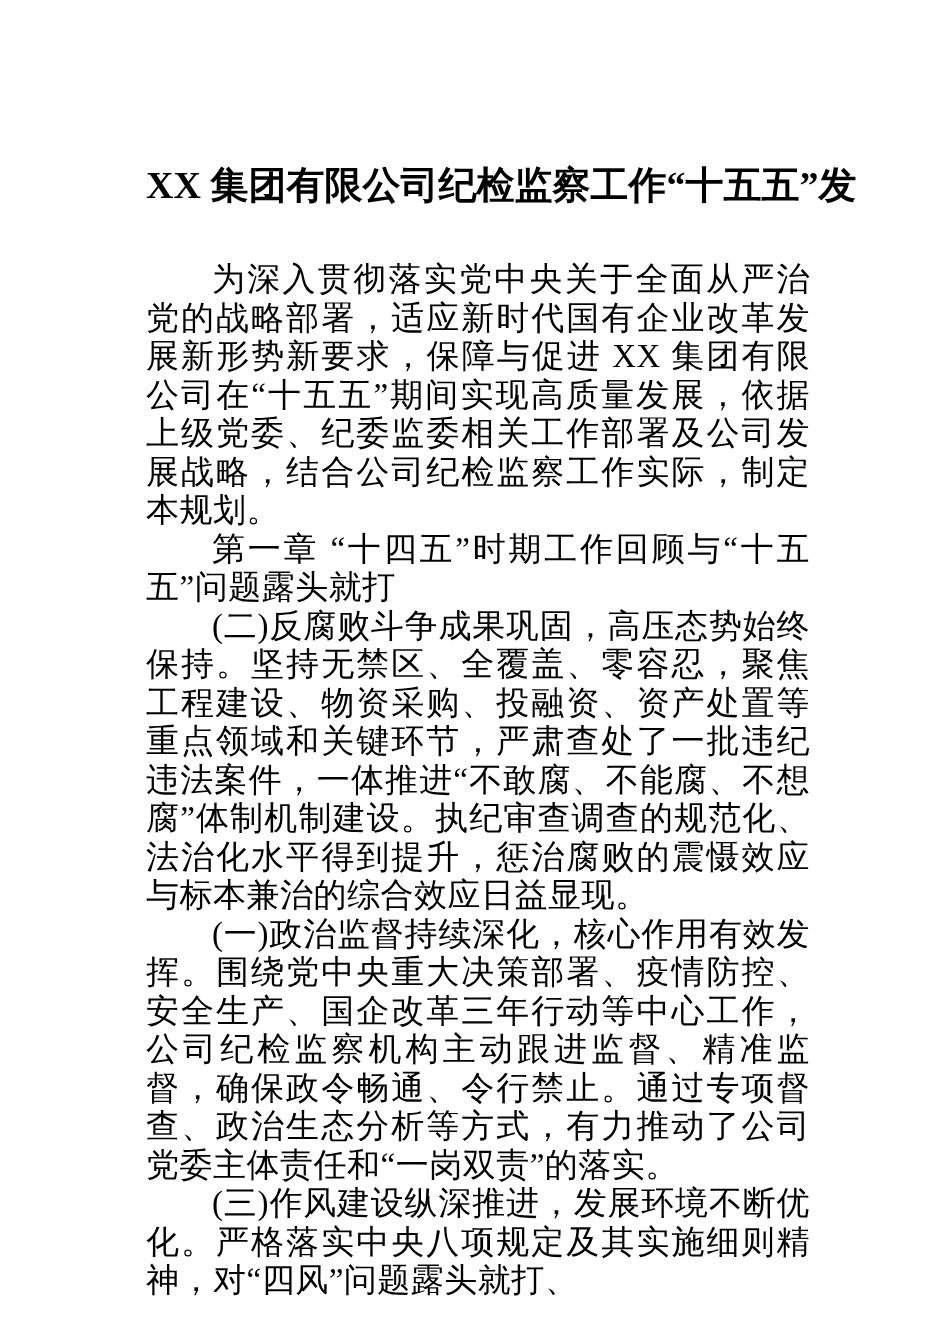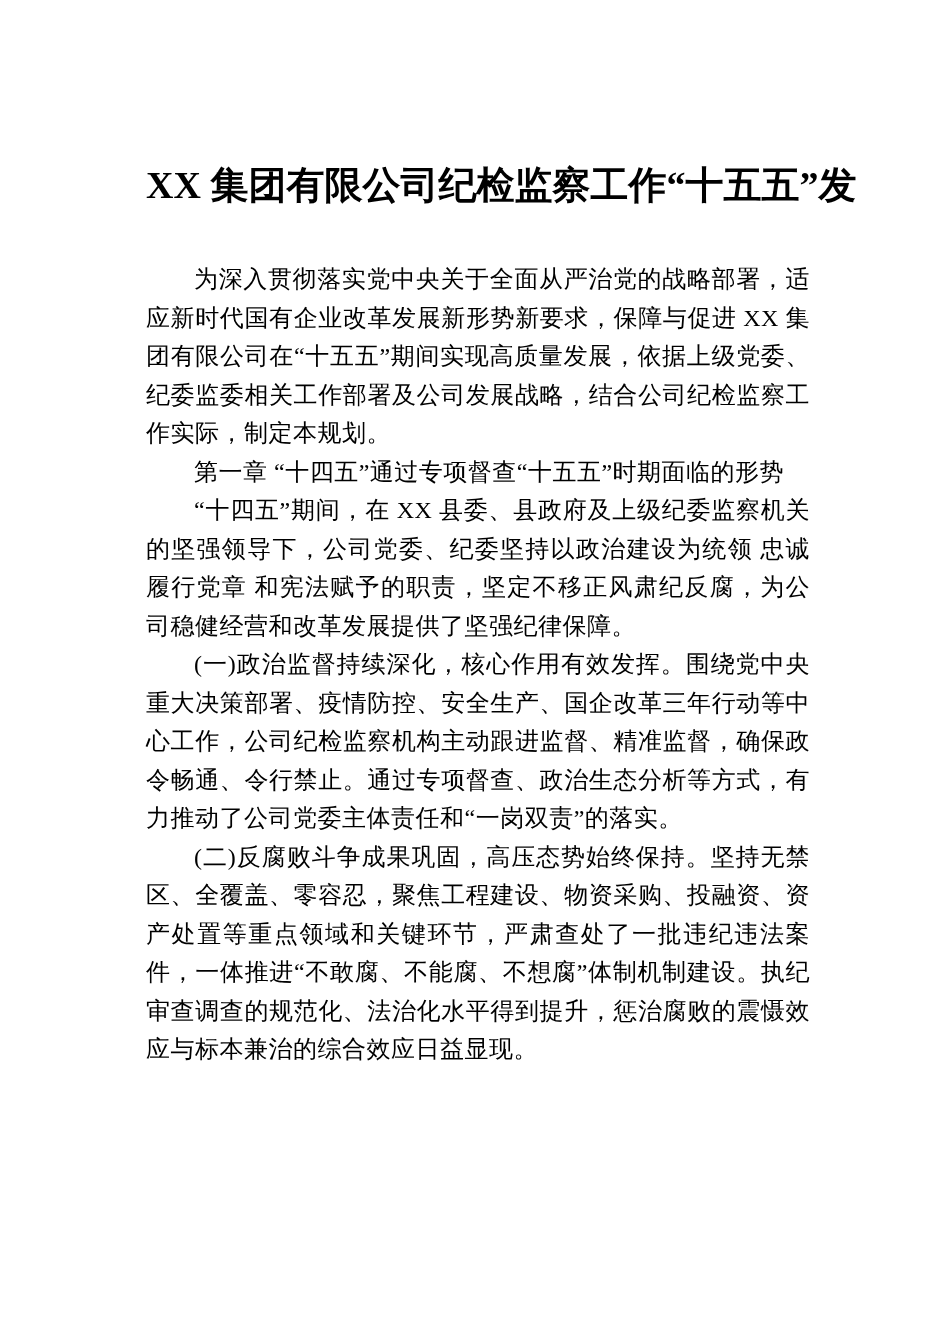--- a/index.html
+++ b/index.html
@@ -23,39 +23,39 @@
       margin: 0 0 36px 0;
       text-align: center;
       font-weight: bold;
     }
     .doc-title .title-line {
       font-size: 38px;
       line-height: 78px;
       white-space: nowrap;
     }
     .doc-body .para {
-      font-size: 24px;
+      font-size: 33px;
       line-height: 38.5px;
       margin: 0;
       text-indent: 2em;
       text-align: justify;
       text-align-last: left;
       word-break: break-all;
       overflow-wrap: anywhere;
       letter-spacing: 0.5px;
     }
   </style>
 </head>
 <body>
 
 <div class="page">
   <div class="doc-title">
     <div class="title-line">XX 集团有限公司纪检监察工作“十五五”发</div>
   </div>
 
   <div class="doc-body">
     <p class="para">为深入贯彻落实党中央关于全面从严治党的战略部署，适应新时代国有企业改革发展新形势新要求，保障与促进 XX 集团有限公司在“十五五”期间实现高质量发展，依据上级党委、纪委监委相关工作部署及公司发展战略，结合公司纪检监察工作实际，制定本规划。</p>
-    <p class="para">第一章 “十四五”通过专项督查“十五五”时期面临的形势</p>
-    <p class="para">“十四五”期间，在 XX 县委、县政府及上级纪委监察机关的坚强领导下，公司党委、纪委坚持以政治建设为统领 忠诚履行党章 和宪法赋予的职责，坚定不移正风肃纪反腐，为公司稳健经营和改革发展提供了坚强纪律保障。</p>
+    <p class="para">第一章 “十四五”时期工作回顾与“十五五”问题露头就打</p>
+    <p class="para">(二)反腐败斗争成果巩固，高压态势始终保持。坚持无禁区、全覆盖、零容忍，聚焦工程建设、物资采购、投融资、资产处置等重点领域和关键环节，严肃查处了一批违纪违法案件，一体推进“不敢腐、不能腐、不想腐”体制机制建设。执纪审查调查的规范化、法治化水平得到提升，惩治腐败的震慑效应与标本兼治的综合效应日益显现。</p>
     <p class="para">(一)政治监督持续深化，核心作用有效发挥。围绕党中央重大决策部署、疫情防控、安全生产、国企改革三年行动等中心工作，公司纪检监察机构主动跟进监督、精准监督，确保政令畅通、令行禁止。通过专项督查、政治生态分析等方式，有力推动了公司党委主体责任和“一岗双责”的落实。</p>
-    <p class="para">(二)反腐败斗争成果巩固，高压态势始终保持。坚持无禁区、全覆盖、零容忍，聚焦工程建设、物资采购、投融资、资产处置等重点领域和关键环节，严肃查处了一批违纪违法案件，一体推进“不敢腐、不能腐、不想腐”体制机制建设。执纪审查调查的规范化、法治化水平得到提升，惩治腐败的震慑效应与标本兼治的综合效应日益显现。</p>
+    <p class="para">(三)作风建设纵深推进，发展环境不断优化。严格落实中央八项规定及其实施细则精神，对“四风”问题露头就打、</p>
   </div>
 </div>
 
 </body></html>

